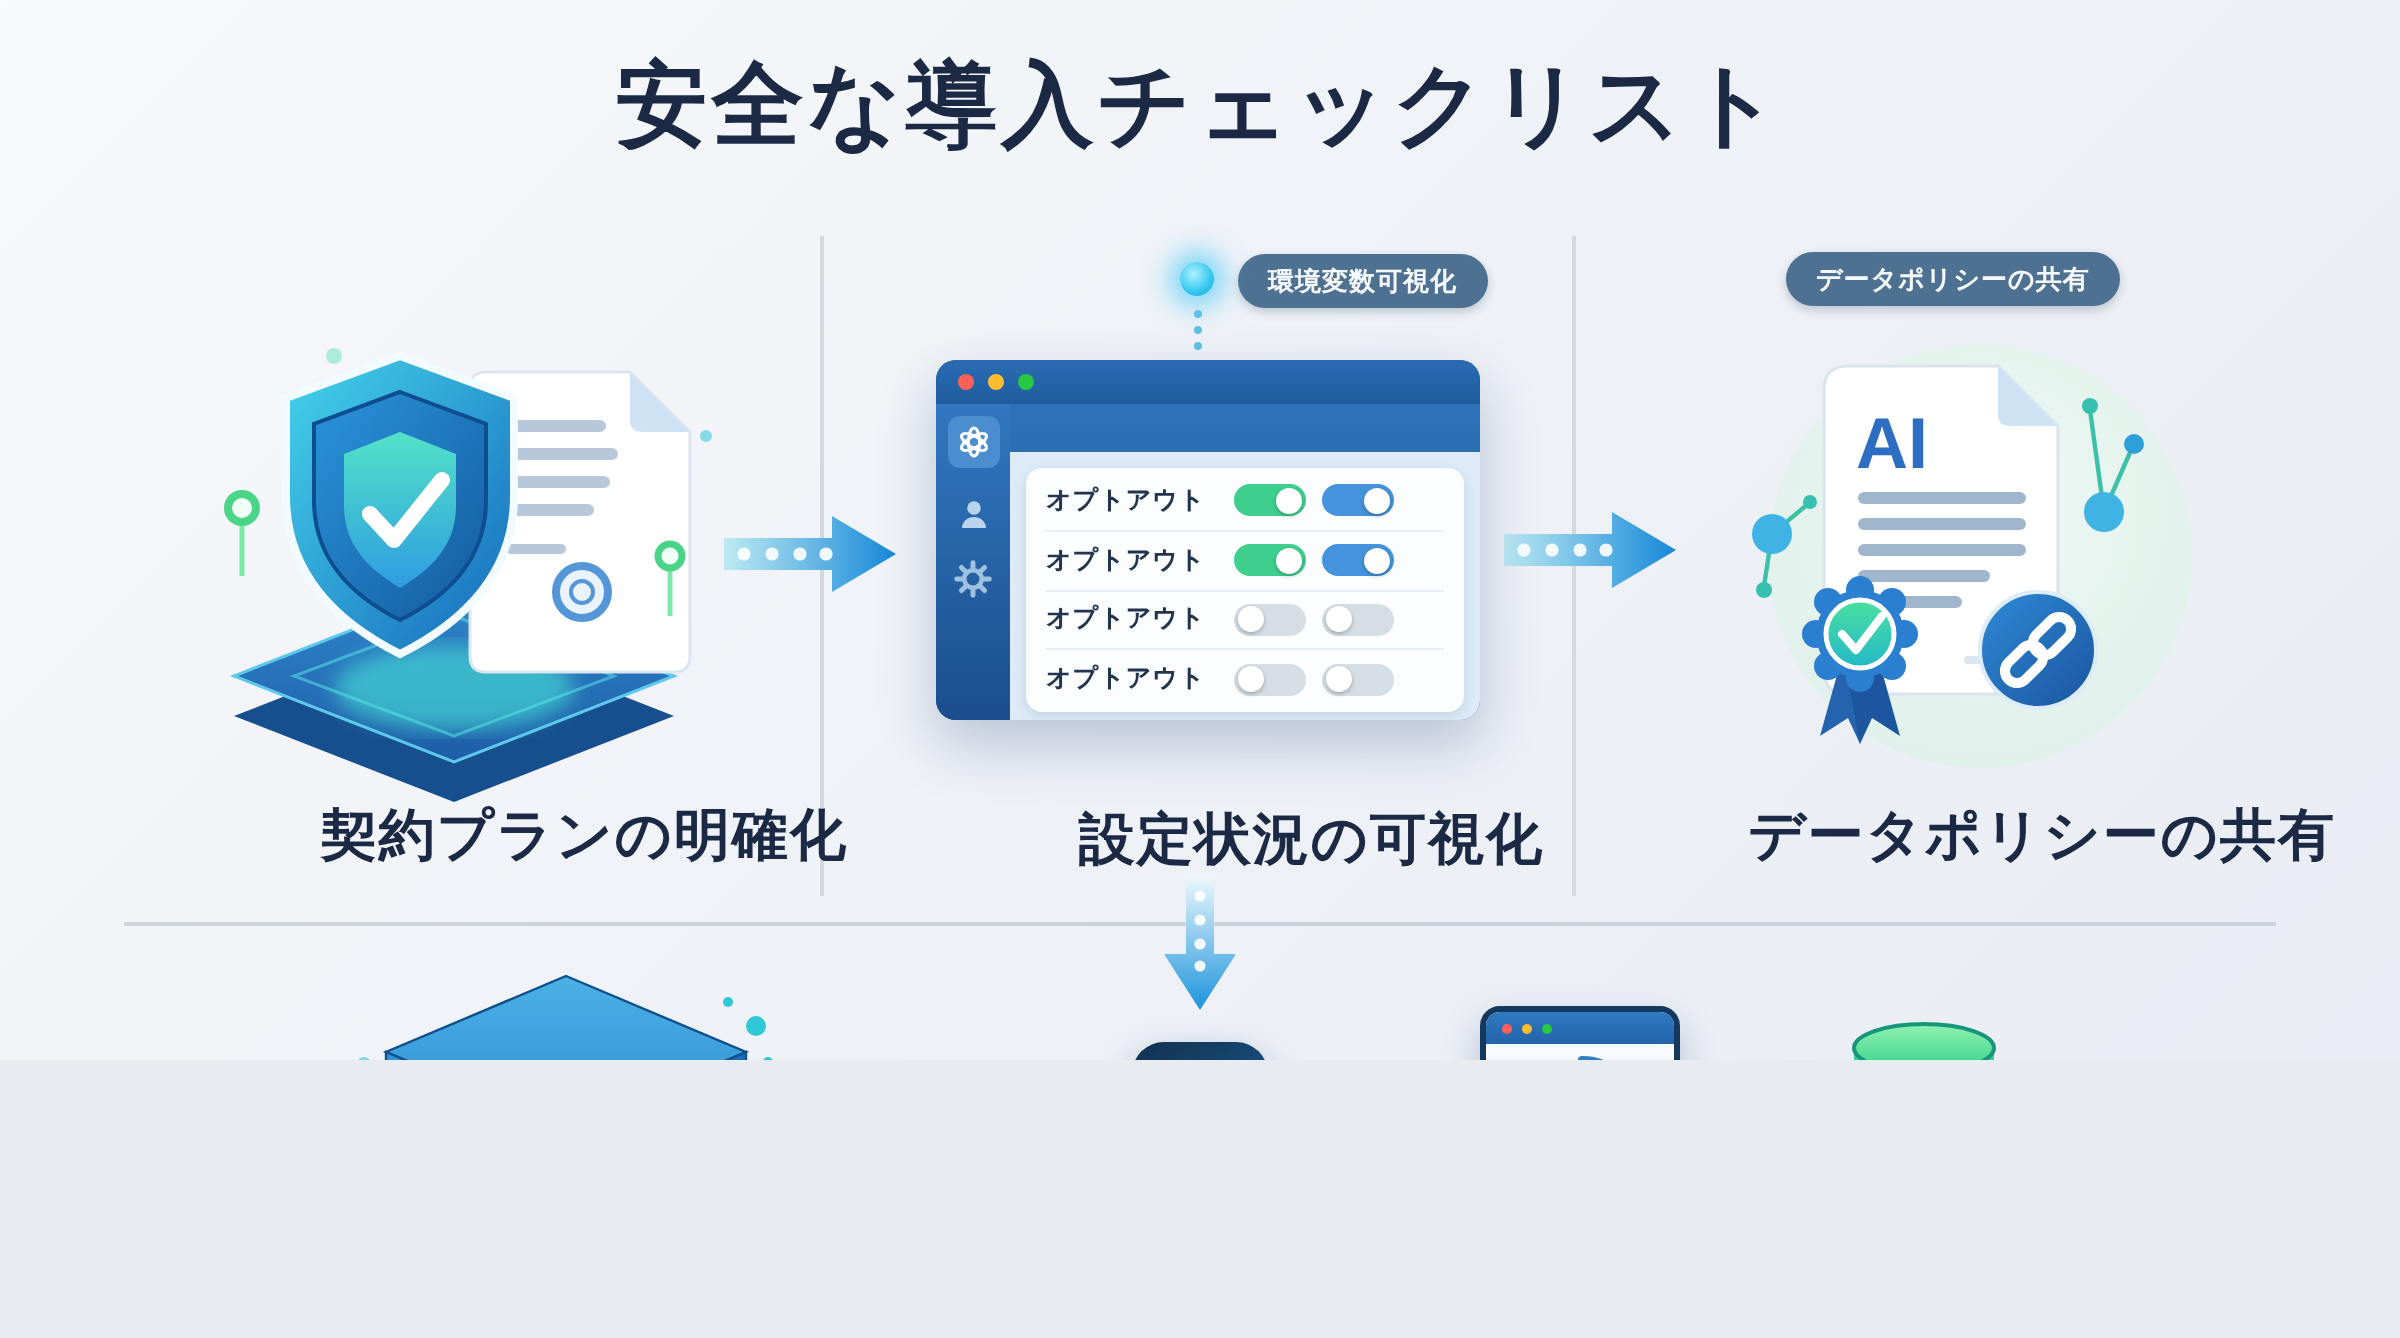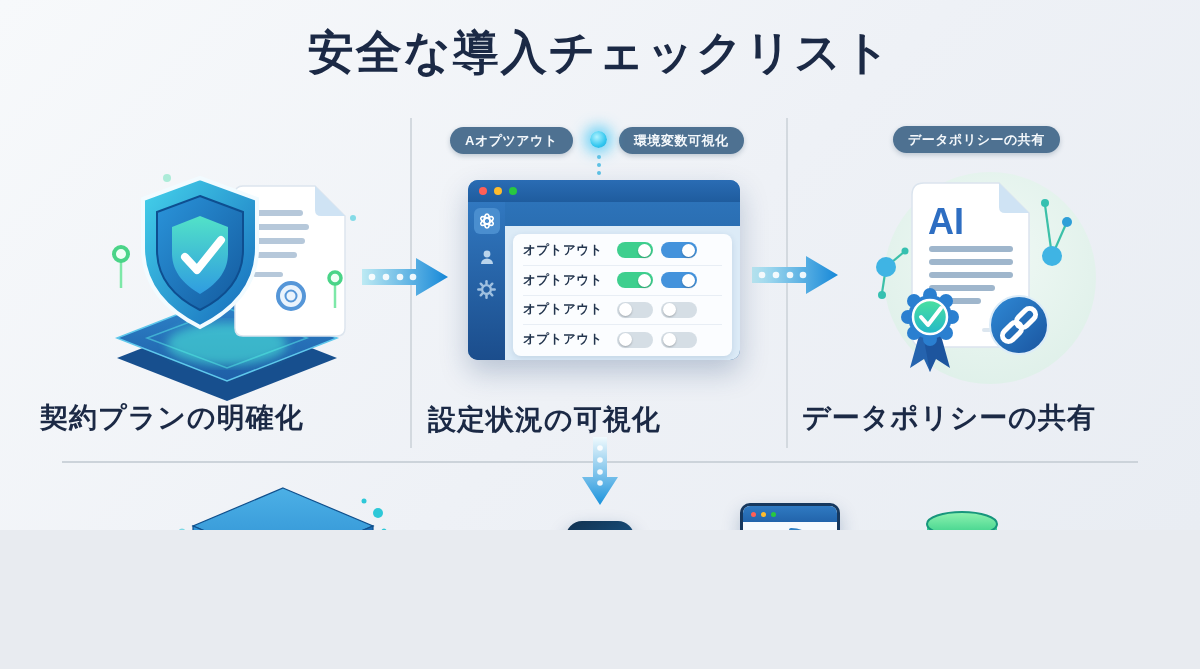--- a/index.html
+++ b/index.html
@@ -4,21 +4,21 @@
 <style>
   html,body{margin:0;padding:0;}
   body{font-family:"Liberation Sans","DejaVu Sans",sans-serif;background:#e8ebf0;}
   .canvas{position:relative;width:1200px;height:530px;margin:0 auto;overflow:hidden;
     background:linear-gradient(135deg,#f7f9fb 0%,#eef1f6 55%,#e9edf3 100%);}
   .abs{position:absolute;}
 
   
   .page-title{left:0;top:22px;width:1200px;text-align:center;font-size:46px;font-weight:700;
     letter-spacing:2px;color:#1b2945;}
-  .step-label{font-size:28px;font-weight:700;color:#1b2945;text-align:left;letter-spacing:1px;}
+  .step-label{font-size:28px;font-weight:700;color:#1b2945;text-align:right;letter-spacing:1px;}
   #label-contract{left:40px;top:399px;width:384px;}
   #label-settings{left:428px;top:401px;width:344px;}
   #label-policy{left:802px;top:399px;width:366px;}
   #label-physical{left:410px;top:624px;width:380px;font-size:27px;}
 
   
   .vdiv{width:2px;background:#d3d9df;top:118px;height:330px;}
   #vdiv1{left:410px;} #vdiv2{left:786px;}
   .hdiv{left:62px;top:461px;width:1076px;height:2px;background:#ccd3da;}
 
@@ -93,21 +93,20 @@
 <body>
 
 <div class="canvas">
 
   <div class="abs page-title">安全な導入チェックリスト</div>
 
   <div class="abs vdiv" id="vdiv1"></div>
   <div class="abs vdiv" id="vdiv2"></div>
   <div class="abs hdiv"></div>
 
-  <div class="abs pill" id="pill-optout">Aオプツアウト</div>
   <div class="abs pill" id="pill-env">環境変数可視化</div>
   <div class="abs glow-dot"></div>
   <div class="abs trail-dot" style="left:597px;top:155px;"></div>
   <div class="abs trail-dot" style="left:597px;top:163px;"></div>
   <div class="abs trail-dot" style="left:597px;top:171px;"></div>
   <div class="abs pill" id="pill-policy">データポリシーの共有</div>
 
   <svg class="abs" id="arrow-1" width="88" height="44">
     <defs>
         <linearGradient id="agB" x1="0" y1="0" x2="1" y2="0">

